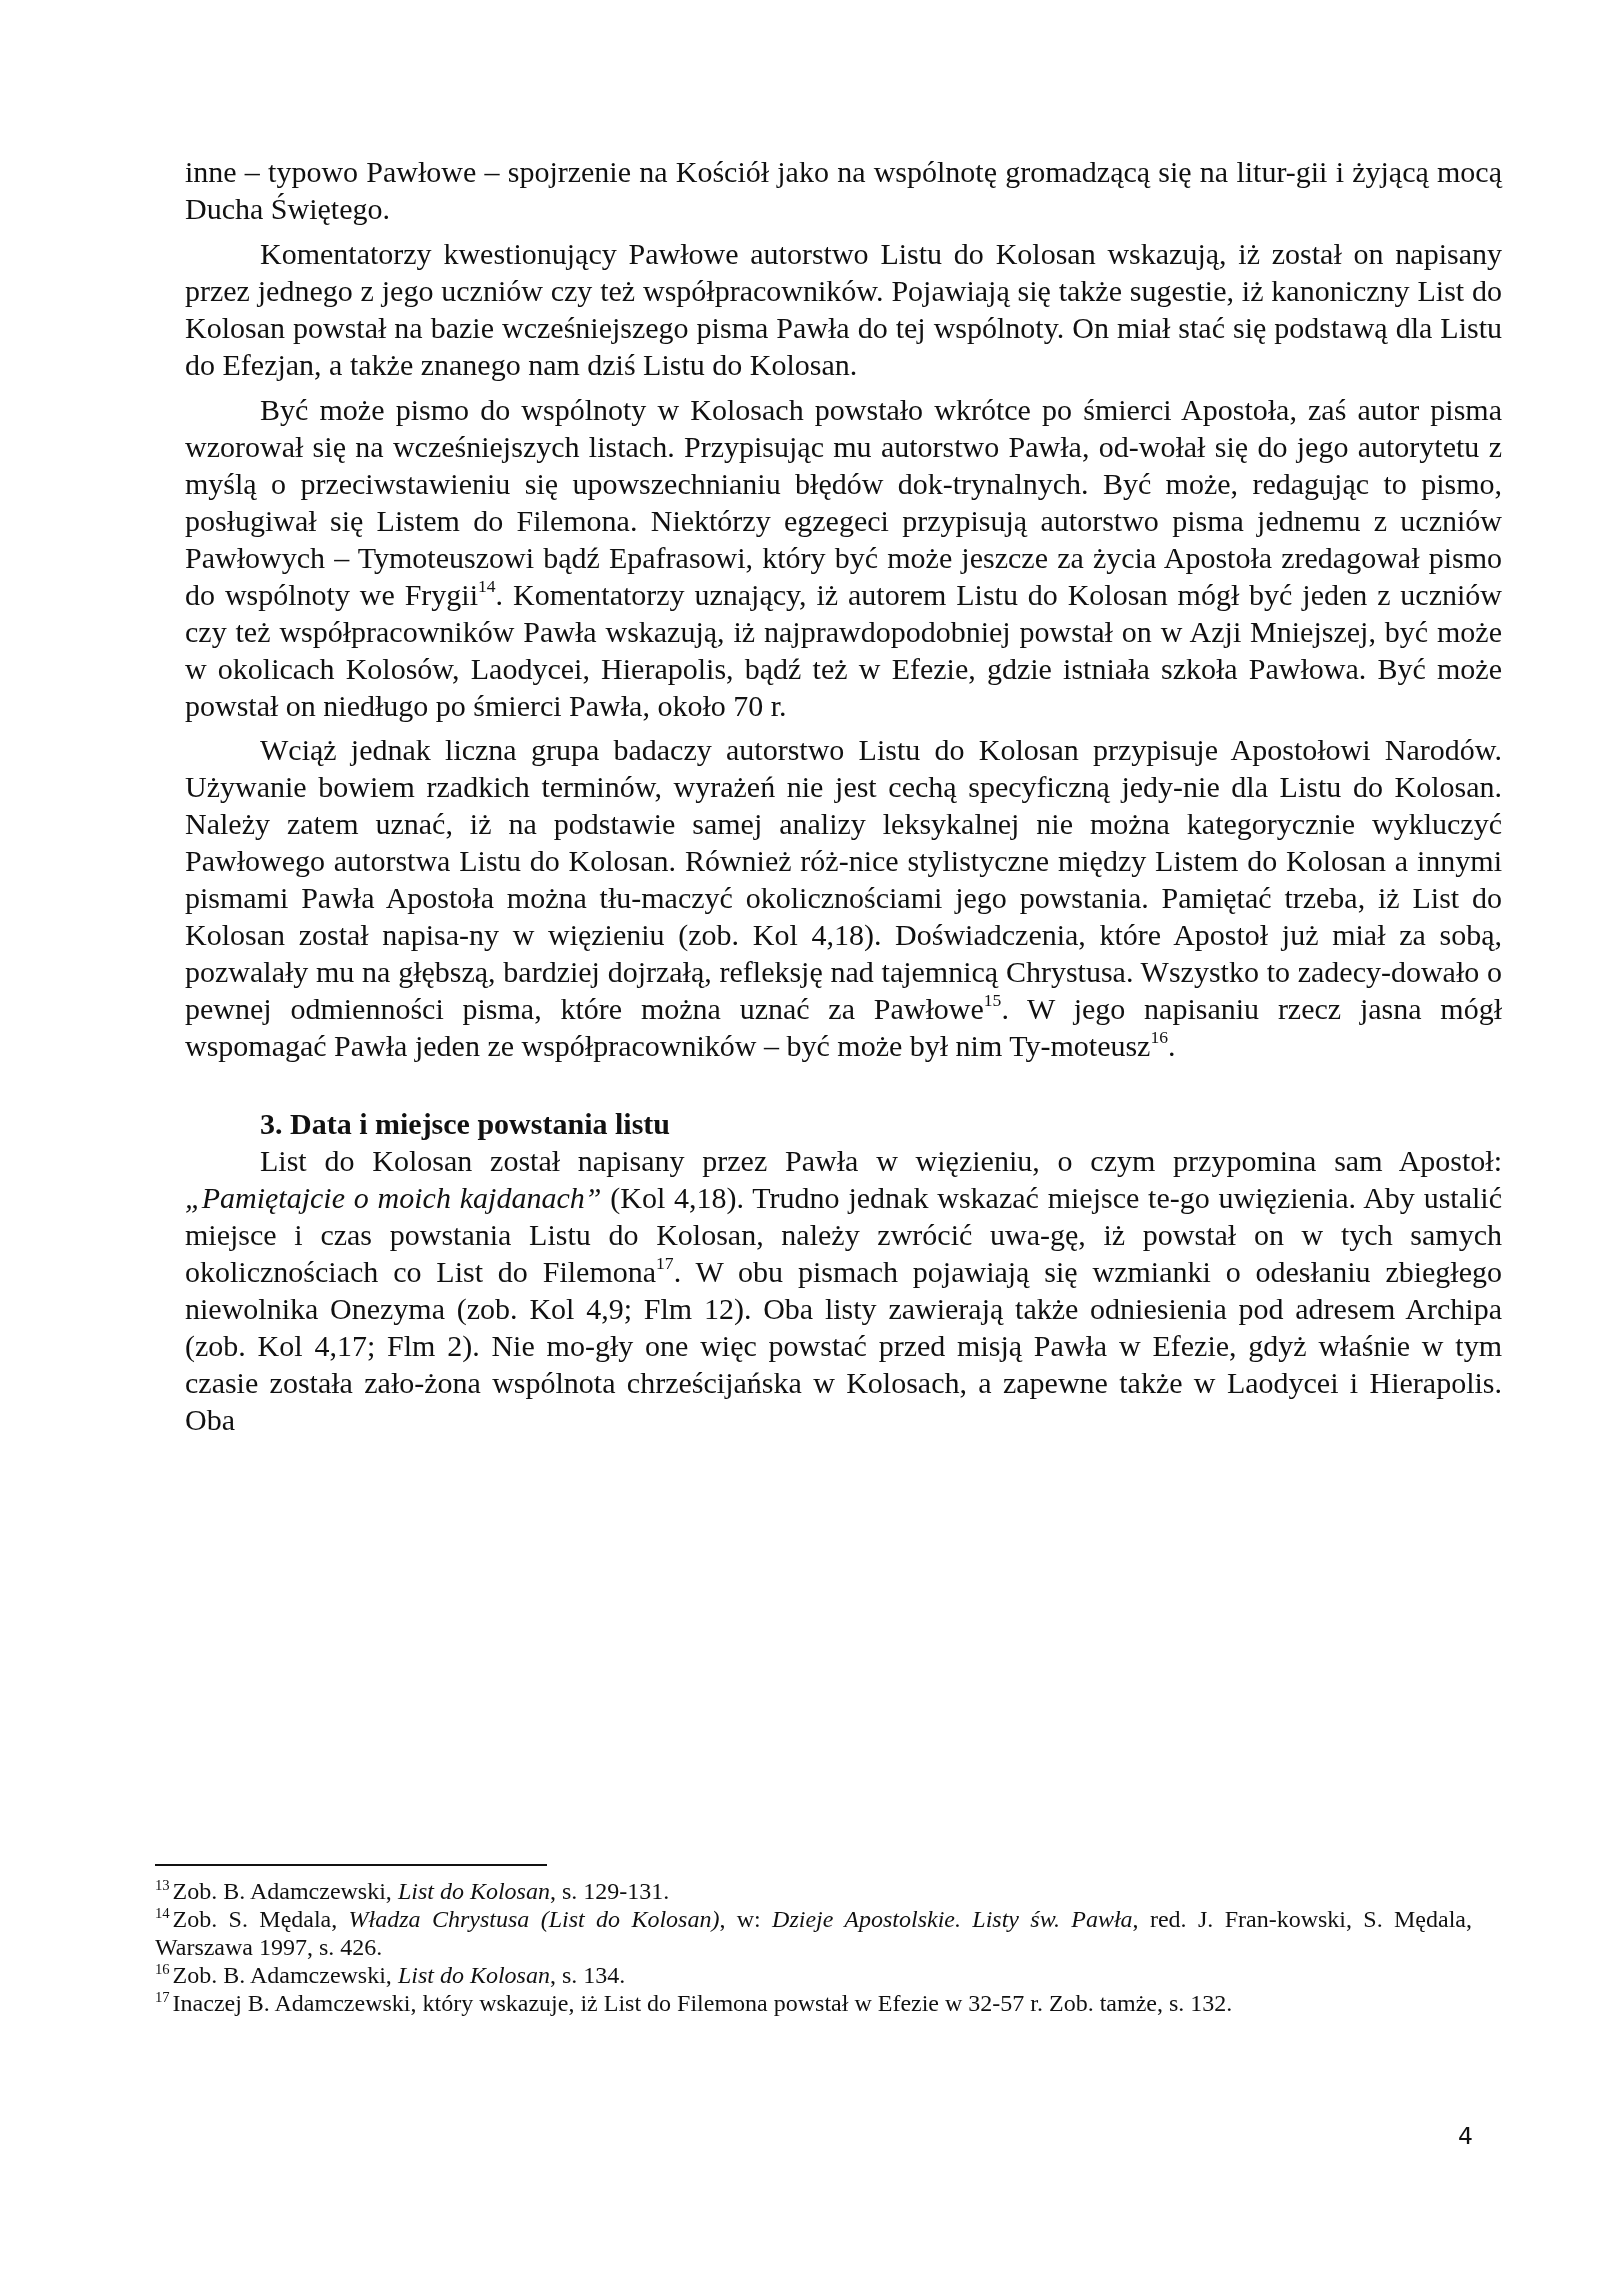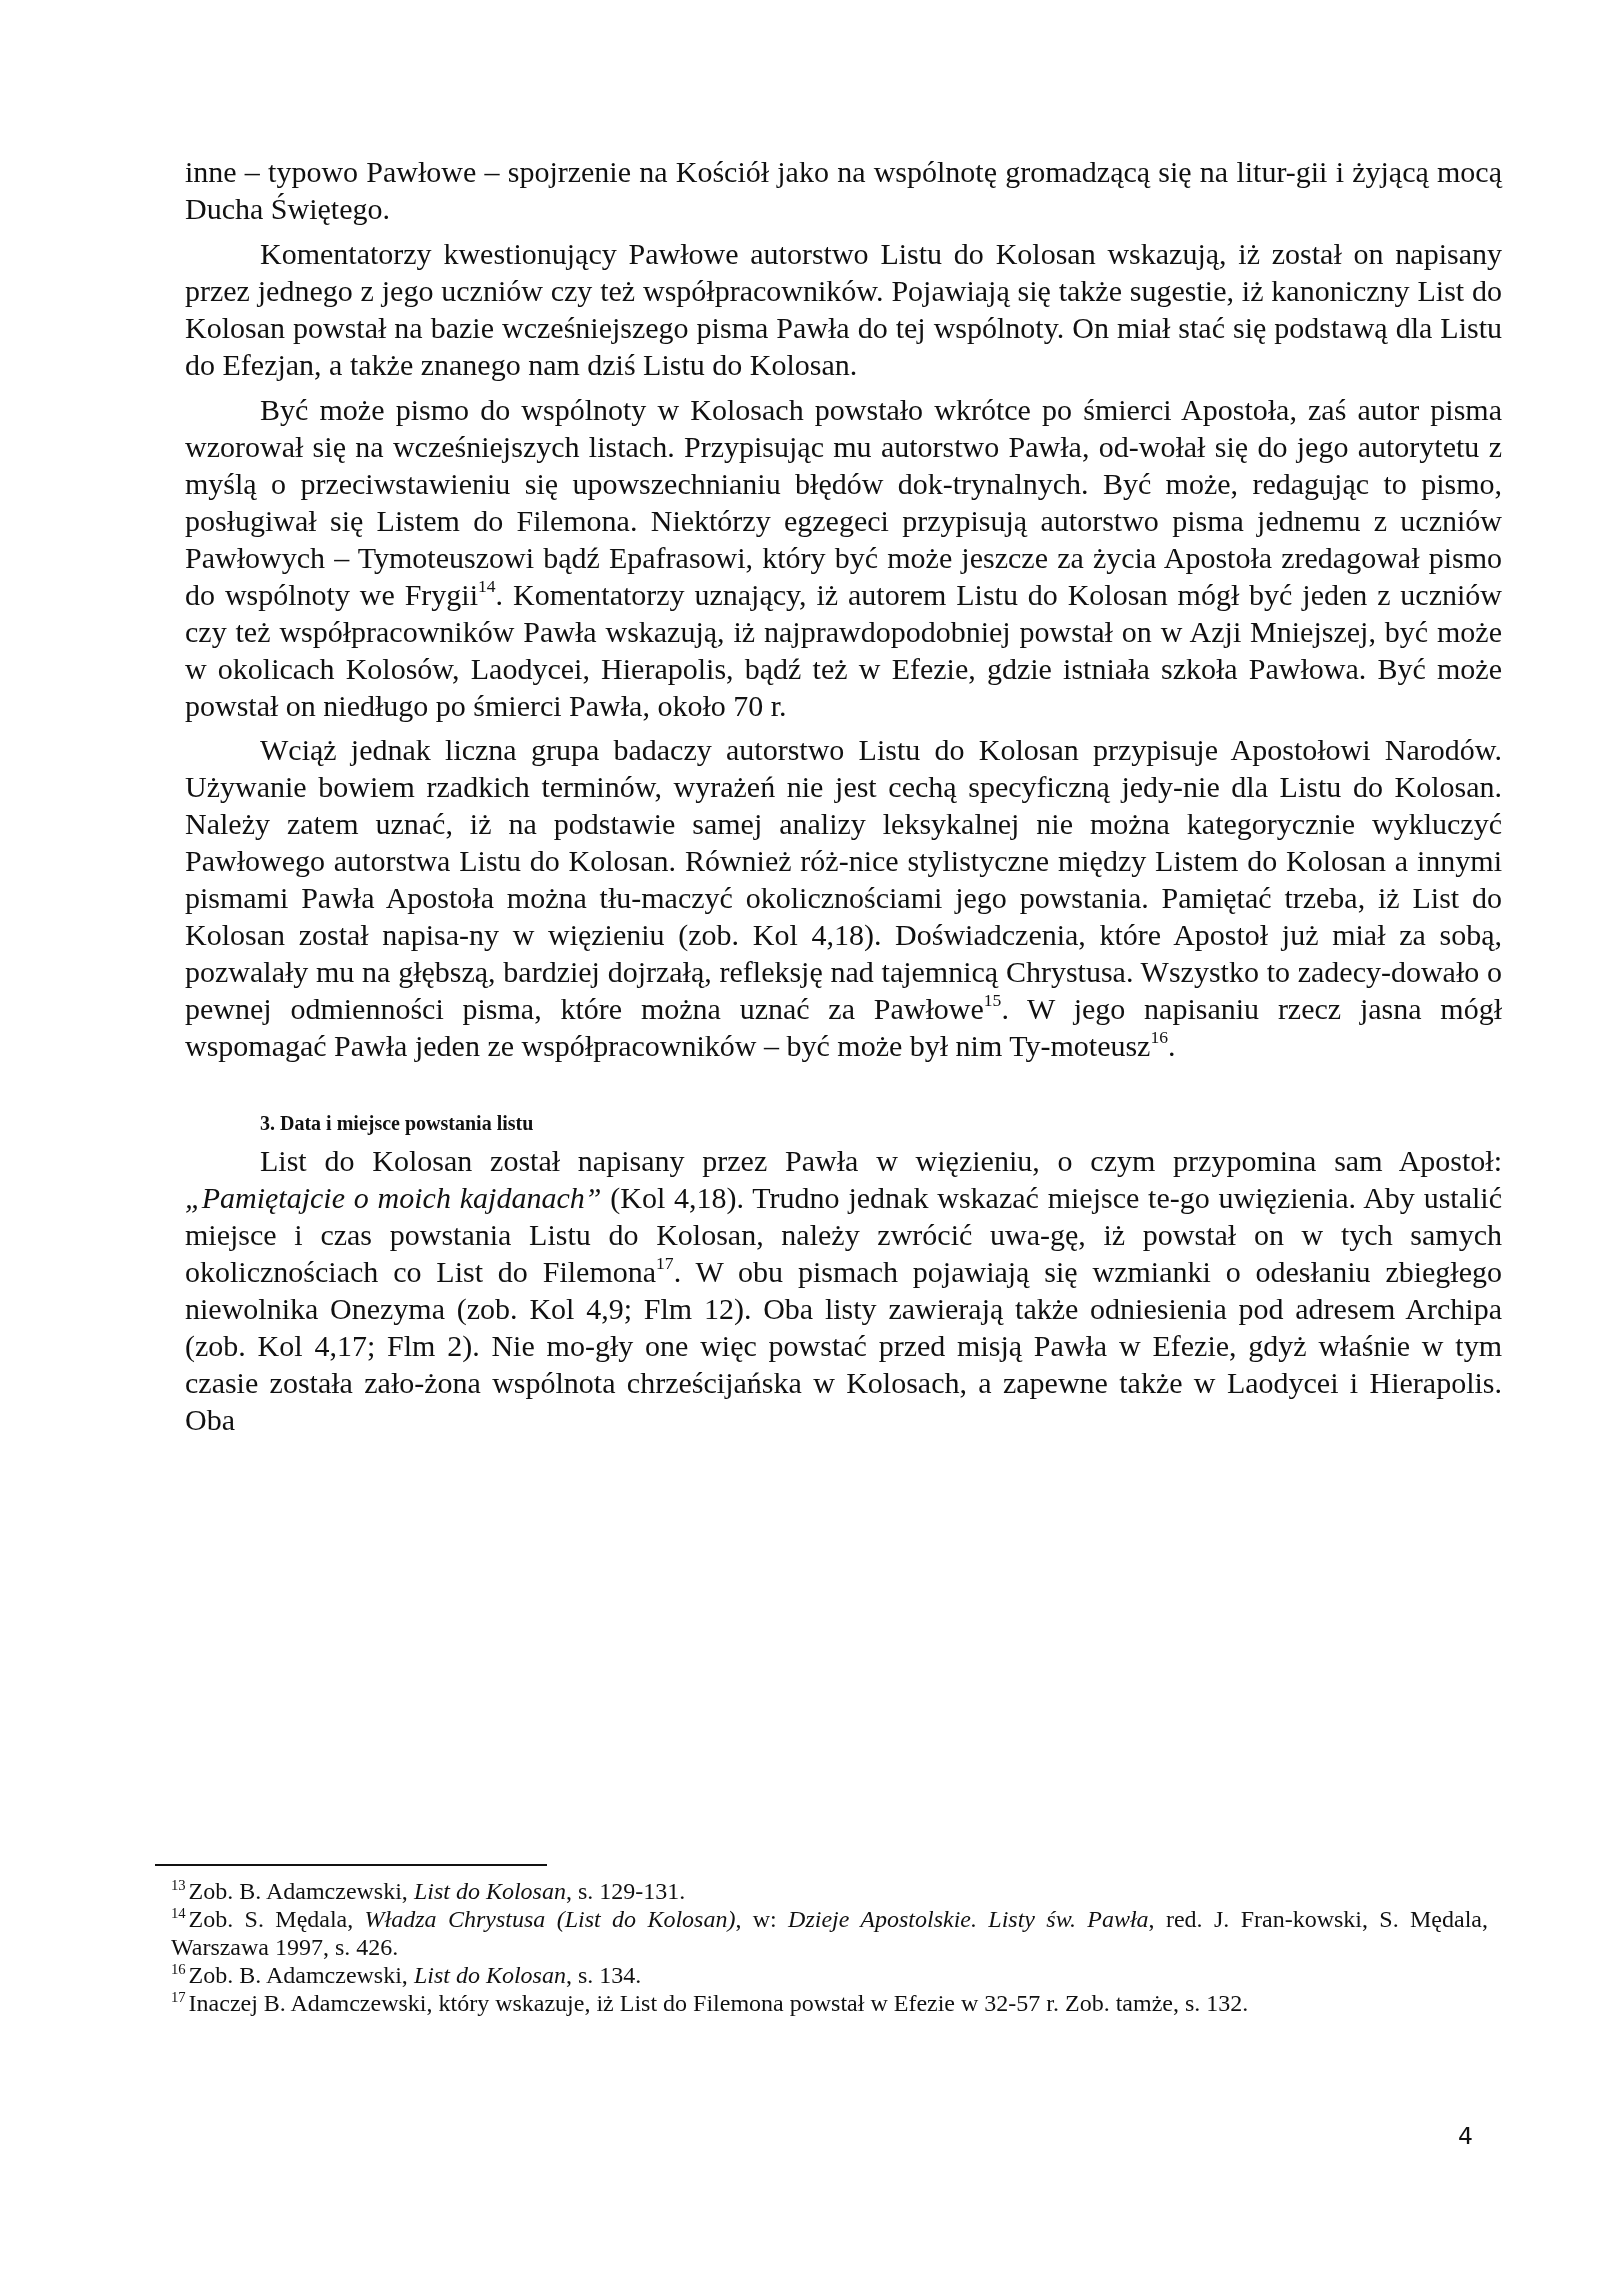--- a/index.html
+++ b/index.html
@@ -17,37 +17,37 @@
     margin: 0 0 7.8px 0;
     font-size: 30px;
     line-height: 37px;
     text-align: justify;
     text-indent: 0;
     hyphens: manual;
   }
   .body-text p.indent { text-indent: 75px; }
   sup.fn { font-size: 17.6px; line-height: 0; vertical-align: super; position: relative; top: -2px; }
   h2.section {
-    font-size: 20px;
+    font-size: 30px;
     font-weight: bold;
     line-height: 37px;
     margin: 41px 0 0 75px;
     padding: 0;
   }
   .footnote-sep {
     position: absolute;
     left: 155px;
     top: 1864px;
     width: 392px;
     height: 2px;
     background: #111111;
   }
   .footnotes {
     position: absolute;
-    left: 171px;
+    left: 155px;
     top: 1877px;
     width: 1317px;
     font-family: "Liberation Serif", "DejaVu Serif", serif;
     color: #111111;
     font-size: 24px;
     line-height: 28px;
   }
   .footnotes p { margin: 0; text-align: justify; }
   .footnotes sup { font-size: 14.7px; vertical-align: super; line-height: 0; margin-right: 2.9px; }
   .page-number {

